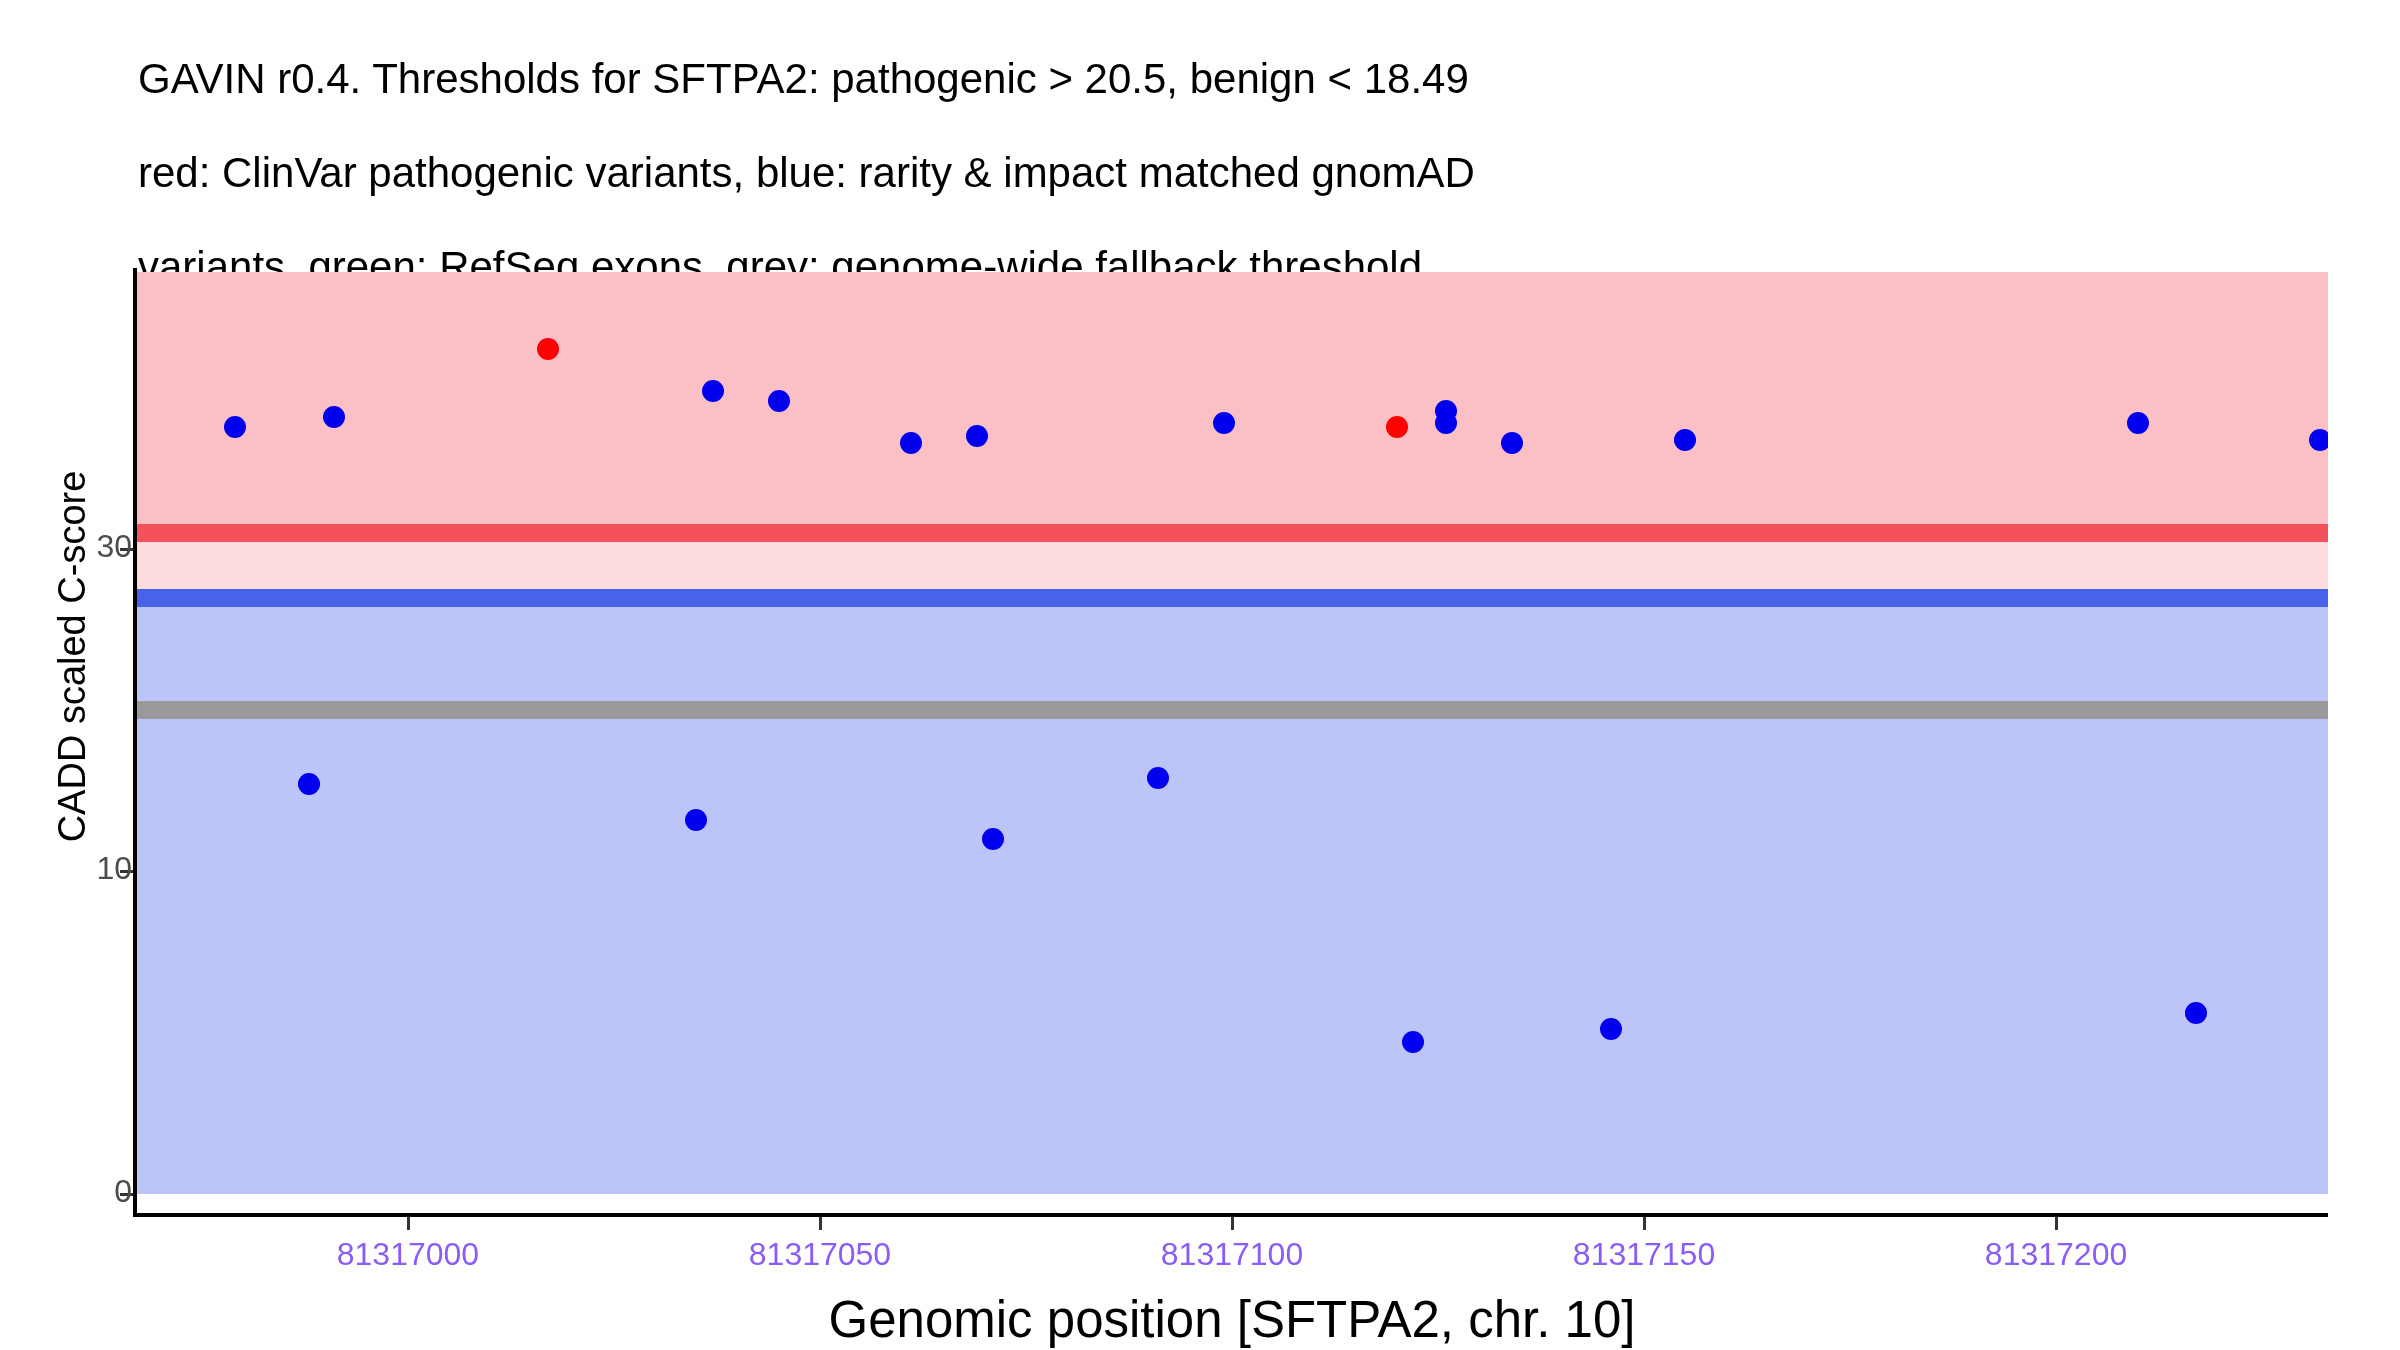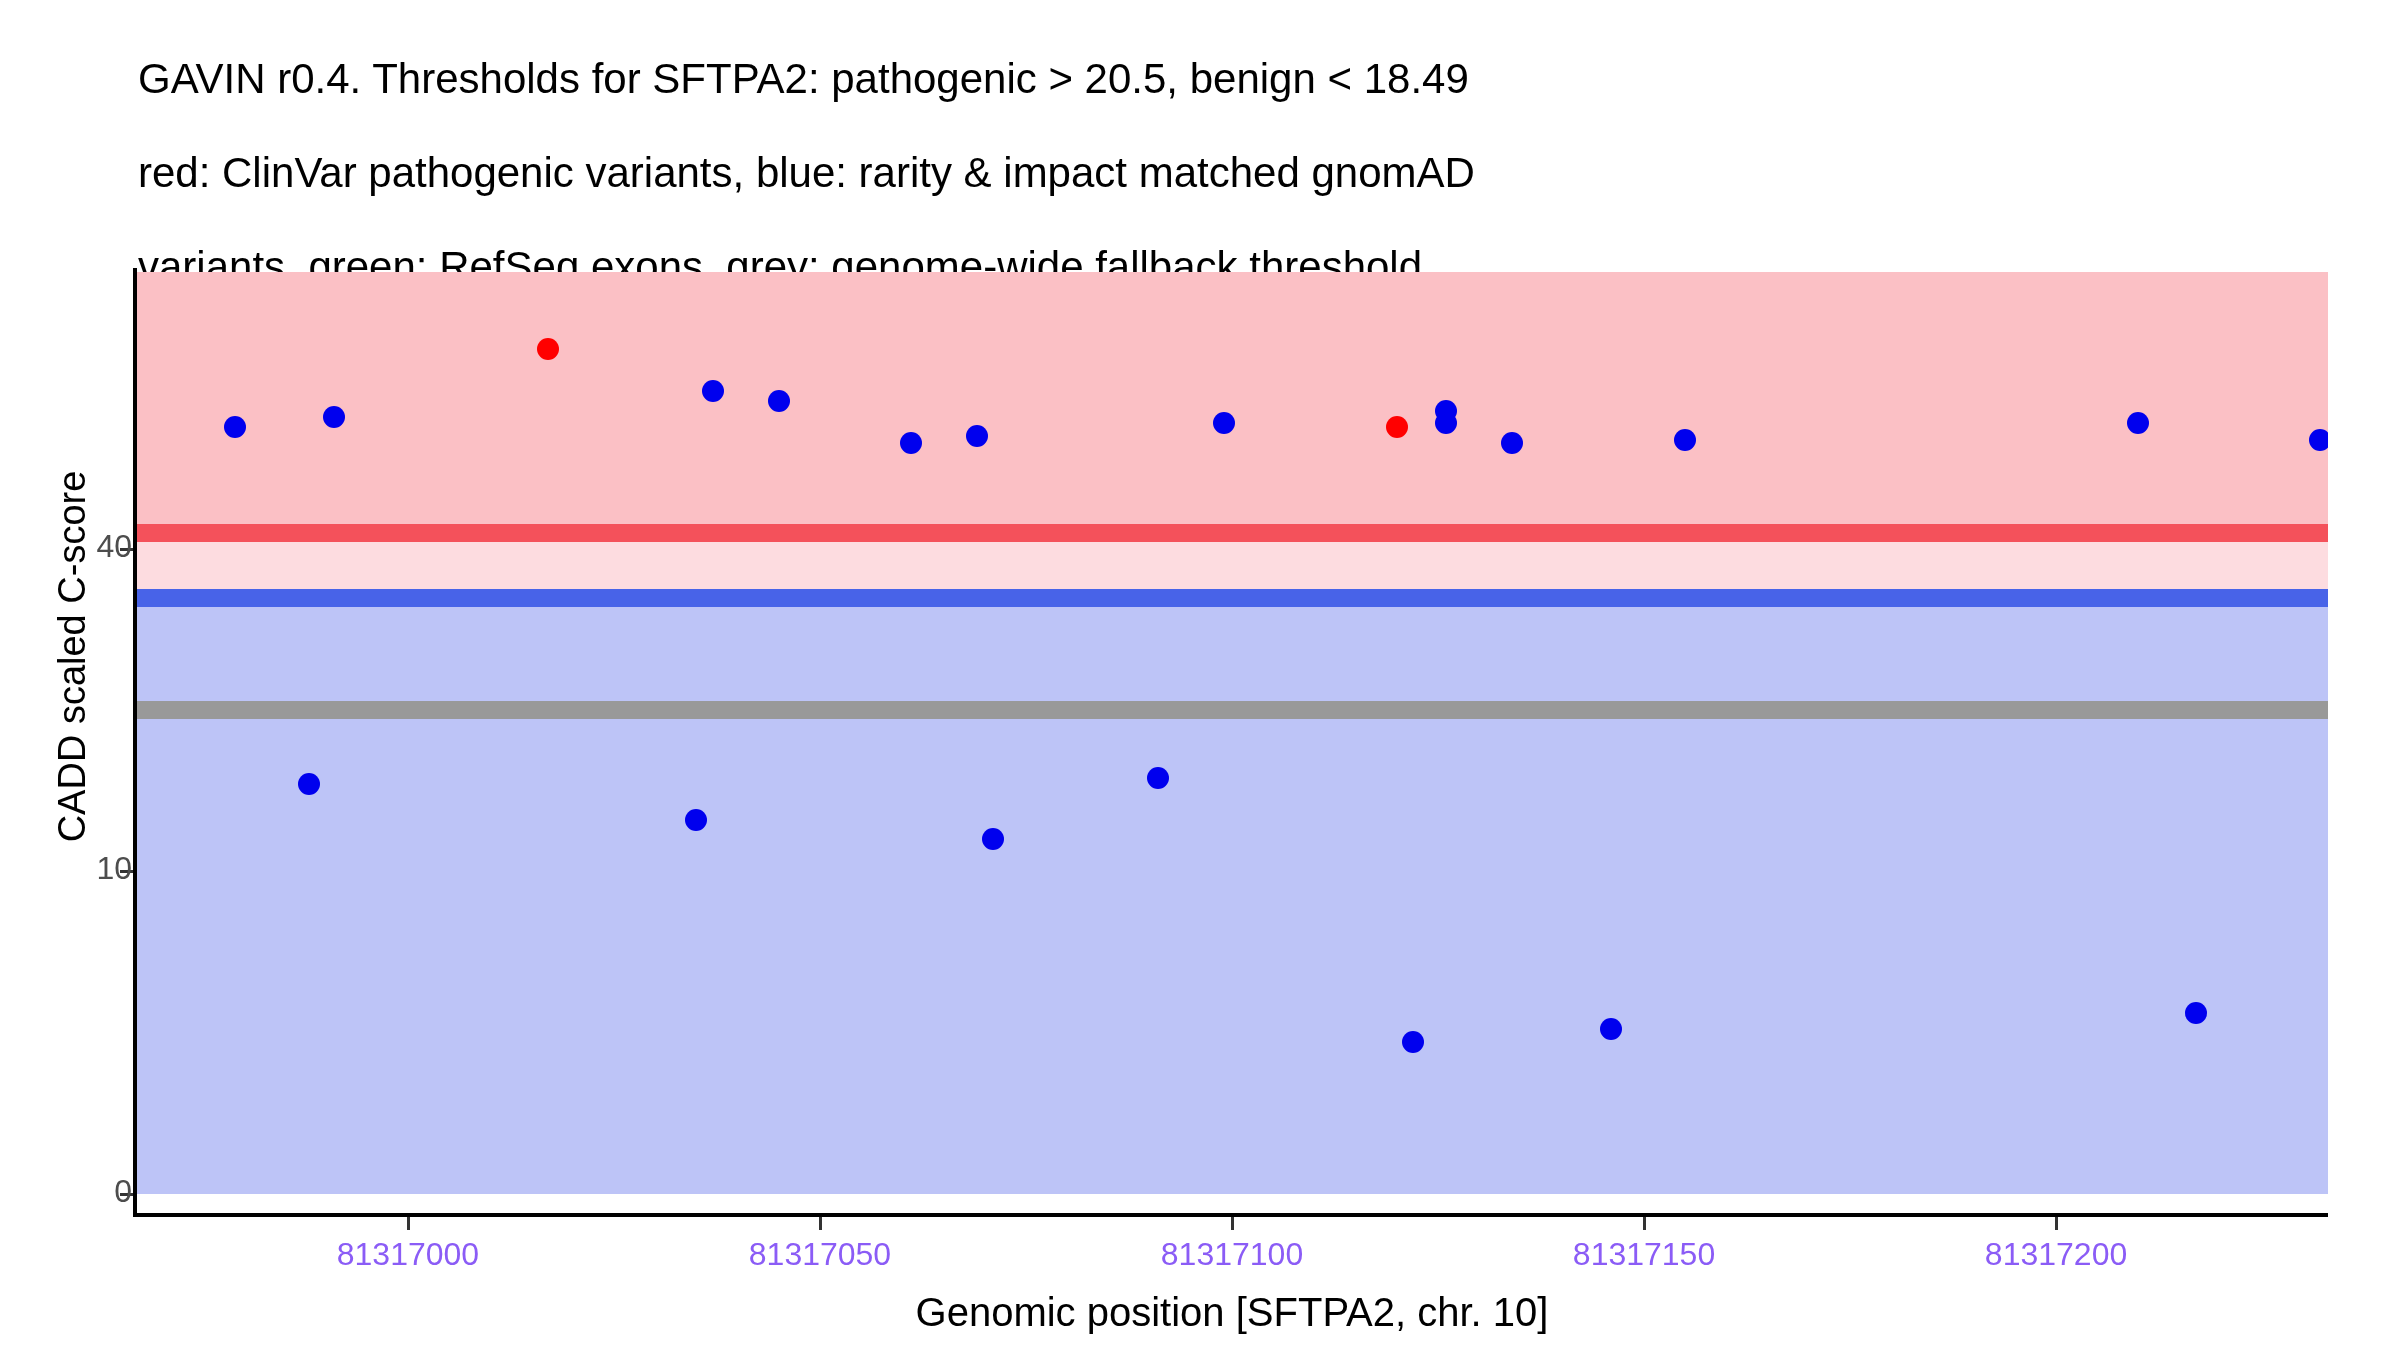--- a/index.html
+++ b/index.html
@@ -26,21 +26,21 @@
   .ytick{position:absolute;width:13px;height:3px;background:#333;left:120px;}
   .yt-wrap{position:absolute;left:0;width:132px;text-align:right;font-size:32px;color:#4d4d4d;}
 
   .xtick{position:absolute;top:1217px;width:3px;height:13px;background:#333;}
   .xtlabel{position:absolute;top:1236px;font-size:32px;color:#8b5cf6;
            transform:translateX(-50%);white-space:nowrap;}
 
   #ylab{position:absolute;left:-238px;top:635px;width:620px;text-align:center;
         font-size:38px;color:#000;transform:rotate(-90deg);}
   #xlab{position:absolute;left:136px;top:1290px;width:2192px;text-align:center;
-        font-size:40px;color:#000;}
+        font-size:51px;color:#000;}
 </style>
 </head>
 <body>
 
 <div id="root">
 
   <div id="title">
     <span class="tline">GAVIN r0.4. Thresholds for SFTPA2: pathogenic &gt; 20.5, benign &lt; 18.49</span>
     <span class="tline">red: ClinVar pathogenic variants, blue: rarity &amp; impact matched gnomAD</span>
     <span class="tline">variants, green: RefSeq exons, grey: genome-wide fallback threshold</span>
@@ -94,15 +94,15 @@
       <div class="xtlabel" style="left: 1232px;">81317100</div>
       <div class="xtick" style="left: 1643.03px;"></div>
       <div class="xtlabel" style="left: 1644.03px;">81317150</div>
       <div class="xtick" style="left: 2055.06px;"></div>
       <div class="xtlabel" style="left: 2056.06px;">81317200</div>
       <div class="ytick" style="top: 1192.66px;"></div>
       <div class="yt-wrap" style="top: 1172.66px; padding-right: 22px;">0</div>
       <div class="ytick" style="top: 870.404px;"></div>
       <div class="yt-wrap" style="top: 850.404px; padding-right: 22px;">10</div>
       <div class="ytick" style="top: 548.144px;"></div>
-      <div class="yt-wrap" style="top: 528.144px; padding-right: 22px;">40</div>
+      <div class="yt-wrap" style="top: 528.144px; padding-right: 22px;">30</div>
     </div>
 </div>
 
 </body></html>

